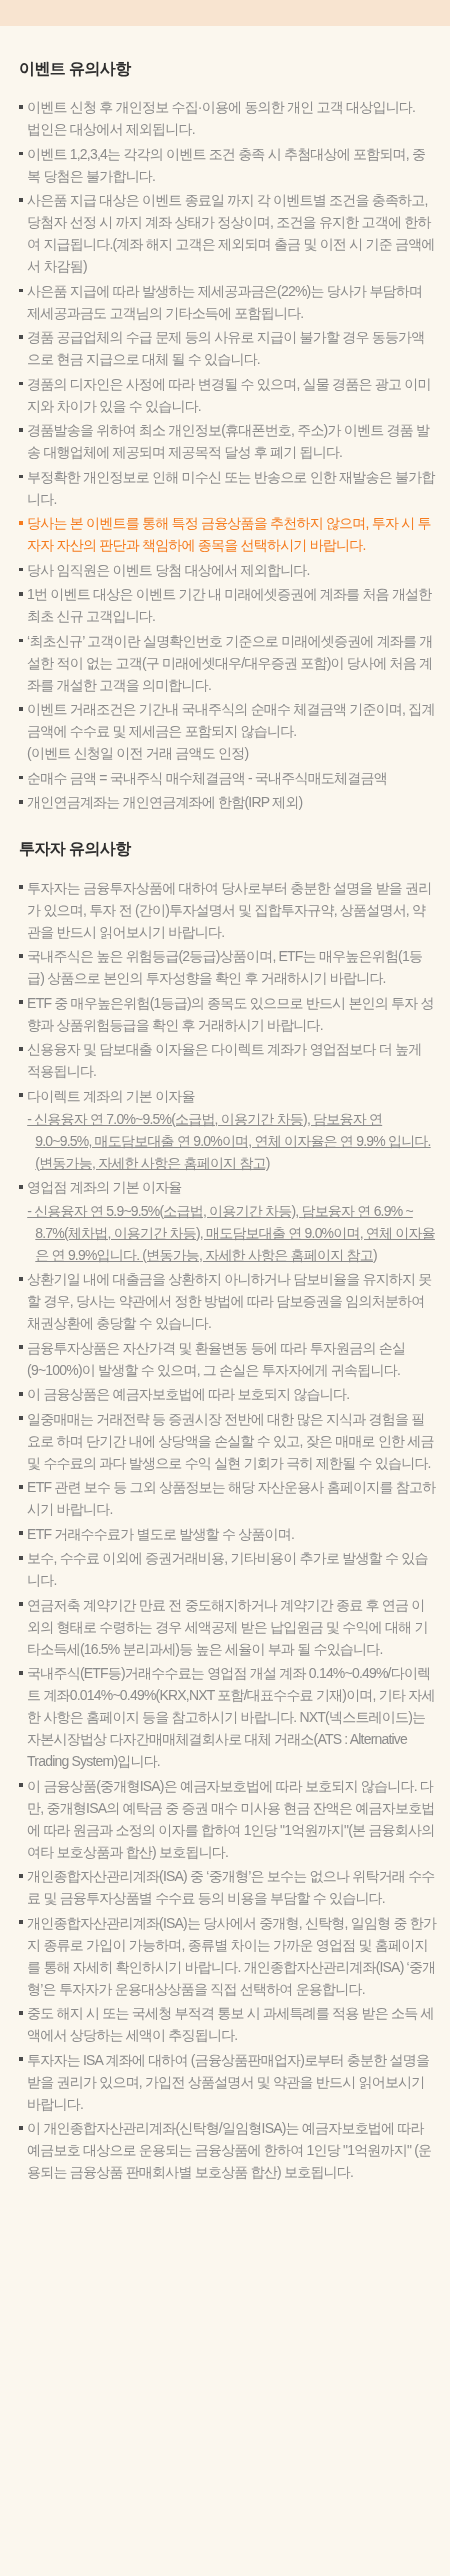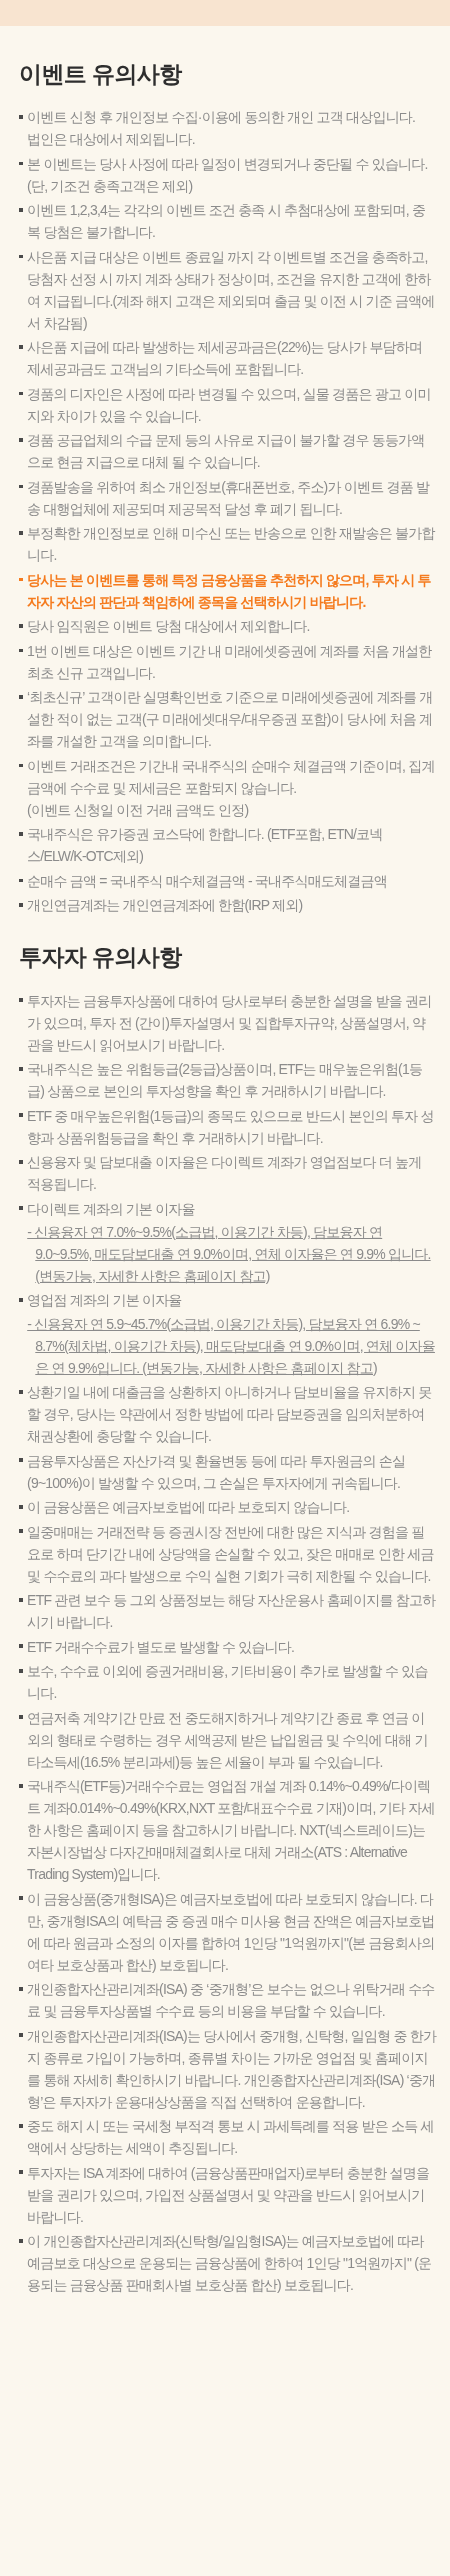--- a/index.html
+++ b/index.html
@@ -11,21 +11,21 @@
     -webkit-font-smoothing:antialiased;
   }
   .top-band{
     width:451px;height:26px;
     background:#f8e4d0;
   }
   .content{
     padding:0 13.8px 0 19px;
   }
   h2.section-title{
-    font-size:23px;
+    font-size:16px;
     font-weight:700;
     color:#2e2e2e;
     letter-spacing:-0.6px;
     margin:33px 0 16.3px 0;
   }
   h2.section-title.second{
     margin-top:26px;
   }
   ul.notice-list{
     list-style:none;
@@ -46,21 +46,21 @@
     content:"";
     position:absolute;
     left:0;
     top:8.8px;
     width:3.8px;
     height:3.8px;
     background:#4a4a4a;
   }
   ul.notice-list li.orange{
     color:#f57b1e;
-    font-weight:700;
+    font-weight:400;
   }
   ul.notice-list li.orange::before{
     background:#f57b1e;
   }
   ul.notice-list li.sub{
     padding-left:16.3px;
     text-indent:-8.1px;
     margin-top:-1.3px;
     text-decoration:underline;
   }
@@ -73,58 +73,55 @@
 
 <div class="top-band"></div>
 
 <div class="content">
 
   <h2 class="section-title">이벤트 유의사항</h2>
 
   <ul class="notice-list">
       <li>이벤트 신청 후 개인정보 수집·이용에 동의한 개인 고객 대상입니다.
 법인은 대상에서 제외됩니다.</li>
-      <li>본 이벤트는 당사 사정에 따라 일정이 변경되거나 중단될 수 있습니다.
-(단, 기조건 충족고객은 제외)</li>
       <li>이벤트 1,2,3,4는 각각의 이벤트 조건 충족 시 추첨대상에 포함되며, 중복 당첨은 불가합니다.</li>
       <li>사은품 지급 대상은 이벤트 종료일 까지 각 이벤트별 조건을 충족하고, 당첨자 선정 시 까지 계좌 상태가 정상이며, 조건을 유지한 고객에 한하여 지급됩니다.(계좌 해지 고객은 제외되며 출금 및 이전 시 기준 금액에서 차감됨)</li>
       <li>사은품 지급에 따라 발생하는 제세공과금은(22%)는 당사가 부담하며 제세공과금도 고객님의 기타소득에 포함됩니다.</li>
+      <li>경품 공급업체의 수급 문제 등의 사유로 지급이 불가할 경우 동등가액으로 현금 지급으로 대체 될 수 있습니다.</li>
       <li>경품의 디자인은 사정에 따라 변경될 수 있으며, 실물 경품은 광고 이미지와 차이가 있을 수 있습니다.</li>
-      <li>경품 공급업체의 수급 문제 등의 사유로 지급이 불가할 경우 동등가액으로 현금 지급으로 대체 될 수 있습니다.</li>
       <li>경품발송을 위하여 최소 개인정보(휴대폰번호, 주소)가 이벤트 경품 발송 대행업체에 제공되며 제공목적 달성 후 폐기 됩니다.</li>
       <li>부정확한 개인정보로 인해 미수신 또는 반송으로 인한 재발송은 불가합니다.</li>
       <li class="orange">당사는 본 이벤트를 통해 특정 금융상품을 추천하지 않으며, 투자 시 투자자 자산의 판단과 책임하에 종목을 선택하시기 바랍니다.</li>
       <li>당사 임직원은 이벤트 당첨 대상에서 제외합니다.</li>
       <li>1번 이벤트 대상은 이벤트 기간 내 미래에셋증권에 계좌를 처음 개설한 최초 신규 고객입니다.</li>
       <li>‘최초신규’ 고객이란 실명확인번호 기준으로 미래에셋증권에 계좌를 개설한 적이 없는 고객(구 미래에셋대우/대우증권 포함)이 당사에 처음 계좌를 개설한 고객을 의미합니다.</li>
       <li>이벤트 거래조건은 기간내 국내주식의 순매수 체결금액 기준이며, 집계 금액에 수수료 및 제세금은 포함되지 않습니다.
 (이벤트 신청일 이전 거래 금액도 인정)</li>
-      <li>국내주식은 유가증권 코스닥에 한합니다. (ETF포함, ETN/코넥스/ELW/K-OTC제외)</li>
       <li>순매수 금액 = 국내주식 매수체결금액 - 국내주식매도체결금액</li>
       <li>개인연금계좌는 개인연금계좌에 한함(IRP 제외)</li>
     </ul>
 
   <h2 class="section-title second">투자자 유의사항</h2>
 
   <ul class="notice-list">
       <li>투자자는 금융투자상품에 대하여 당사로부터 충분한 설명을 받을 권리가 있으며, 투자 전 (간이)투자설명서 및 집합투자규약, 상품설명서, 약관을 반드시 읽어보시기 바랍니다.</li>
       <li>국내주식은 높은 위험등급(2등급)상품이며, ETF는 매우높은위험(1등급) 상품으로 본인의 투자성향을 확인 후 거래하시기 바랍니다.</li>
       <li>ETF 중 매우높은위험(1등급)의 종목도 있으므로 반드시 본인의 투자 성향과 상품위험등급을 확인 후 거래하시기 바랍니다.</li>
       <li>신용융자 및 담보대출 이자율은 다이렉트 계좌가 영업점보다 더 높게 적용됩니다.</li>
       <li>다이렉트 계좌의 기본 이자율</li>
       <li class="sub">- 신용융자 연 7.0%~9.5%(소급법, 이용기간 차등), 담보융자 연 9.0~9.5%, 매도담보대출 연 9.0%이며, 연체 이자율은 연 9.9% 입니다.
 (변동가능, 자세한 사항은 홈페이지 참고)</li>
       <li>영업점 계좌의 기본 이자율</li>
-      <li class="sub">- 신용융자 연 5.9~45.7%(소급법, 이용기간 차등), 담보융자 연 6.9% ~ 8.7%(체차법, 이용기간 차등), 매도담보대출 연 9.0%이며, 연체 이자율은 연 9.9%입니다. (변동가능, 자세한 사항은 홈페이지 참고)</li>
+      <li class="sub">- 신용융자 연 5.9~9.5%(소급법, 이용기간 차등), 담보융자 연 6.9% ~ 8.7%(체차법, 이용기간 차등), 매도담보대출 연 9.0%이며, 연체 이자율은 연 9.9%입니다. (변동가능, 자세한 사항은 홈페이지 참고)</li>
       <li>상환기일 내에 대출금을 상환하지 아니하거나 담보비율을 유지하지 못할 경우, 당사는 약관에서 정한  방법에 따라 담보증권을 임의처분하여 채권상환에 충당할 수 있습니다.</li>
       <li>금융투자상품은 자산가격 및 환율변동 등에 따라 투자원금의 손실(9~100%)이 발생할 수 있으며, 그 손실은 투자자에게 귀속됩니다.</li>
       <li>이 금융상품은 예금자보호법에 따라 보호되지 않습니다.</li>
       <li>일중매매는 거래전략 등 증권시장 전반에 대한 많은 지식과 경험을 필요로 하며 단기간 내에 상당액을 손실할 수 있고, 잦은 매매로 인한 세금 및 수수료의 과다 발생으로 수익 실현 기회가 극히 제한될 수 있습니다.</li>
       <li>ETF 관련 보수 등 그외 상품정보는 해당 자산운용사 홈페이지를 참고하시기 바랍니다.</li>
-      <li>ETF 거래수수료가 별도로 발생할 수 있습니다.</li>
+      <li>ETF 거래수수료가 별도로 발생할 수 상품이며.</li>
       <li>보수, 수수료 이외에 증권거래비용, 기타비용이 추가로 발생할 수 있습니다.</li>
       <li>연금저축 계약기간 만료 전 중도해지하거나 계약기간 종료 후 연금 이외의 형태로 수령하는 경우 세액공제 받은 납입원금 및 수익에 대해 기타소득세(16.5% 분리과세)등 높은 세율이 부과 될 수있습니다.</li>
       <li>국내주식(ETF등)거래수수료는 영업점 개설 계좌 0.14%~0.49%/다이렉트 계좌0.014%~0.49%(KRX,NXT 포함/대표수수료 기재)이며, 기타 자세한 사항은 홈페이지 등을 참고하시기 바랍니다. NXT(넥스트레이드)는 자본시장법상 다자간매매체결회사로 대체 거래소(ATS : Alternative Trading System)입니다.</li>
       <li>이 금융상품(중개형ISA)은 예금자보호법에 따라 보호되지 않습니다. 다만, 중개형ISA의 예탁금 중 증권 매수 미사용 현금 잔액은 예금자보호법에 따라 원금과 소정의 이자를 합하여 1인당 "1억원까지"(본 금융회사의 여타 보호상품과 합산) 보호됩니다.</li>
       <li>개인종합자산관리계좌(ISA) 중 ‘중개형’은 보수는 없으나 위탁거래 수수료 및 금융투자상품별 수수료 등의 비용을 부담할 수 있습니다.</li>
       <li>개인종합자산관리계좌(ISA)는 당사에서 중개형, 신탁형, 일임형 중 한가지 종류로 가입이 가능하며, 종류별 차이는 가까운 영업점 및 홈페이지를 통해 자세히 확인하시기 바랍니다. 개인종합자산관리계좌(ISA) ‘중개형’은 투자자가 운용대상상품을 직접 선택하여 운용합니다.</li>
       <li>중도 해지 시 또는 국세청 부적격 통보 시 과세특례를 적용 받은 소득 세액에서 상당하는 세액이 추징됩니다.</li>
       <li>투자자는 ISA 계좌에 대하여 (금융상품판매업자)로부터 충분한 설명을 받을 권리가 있으며, 가입전 상품설명서 및 약관을 반드시 읽어보시기 바랍니다.</li>
       <li>이 개인종합자산관리계좌(신탁형/일임형ISA)는 예금자보호법에 따라 예금보호 대상으로 운용되는 금융상품에 한하여 1인당 "1억원까지" (운용되는 금융상품 판매회사별 보호상품 합산) 보호됩니다.</li>
     </ul>

